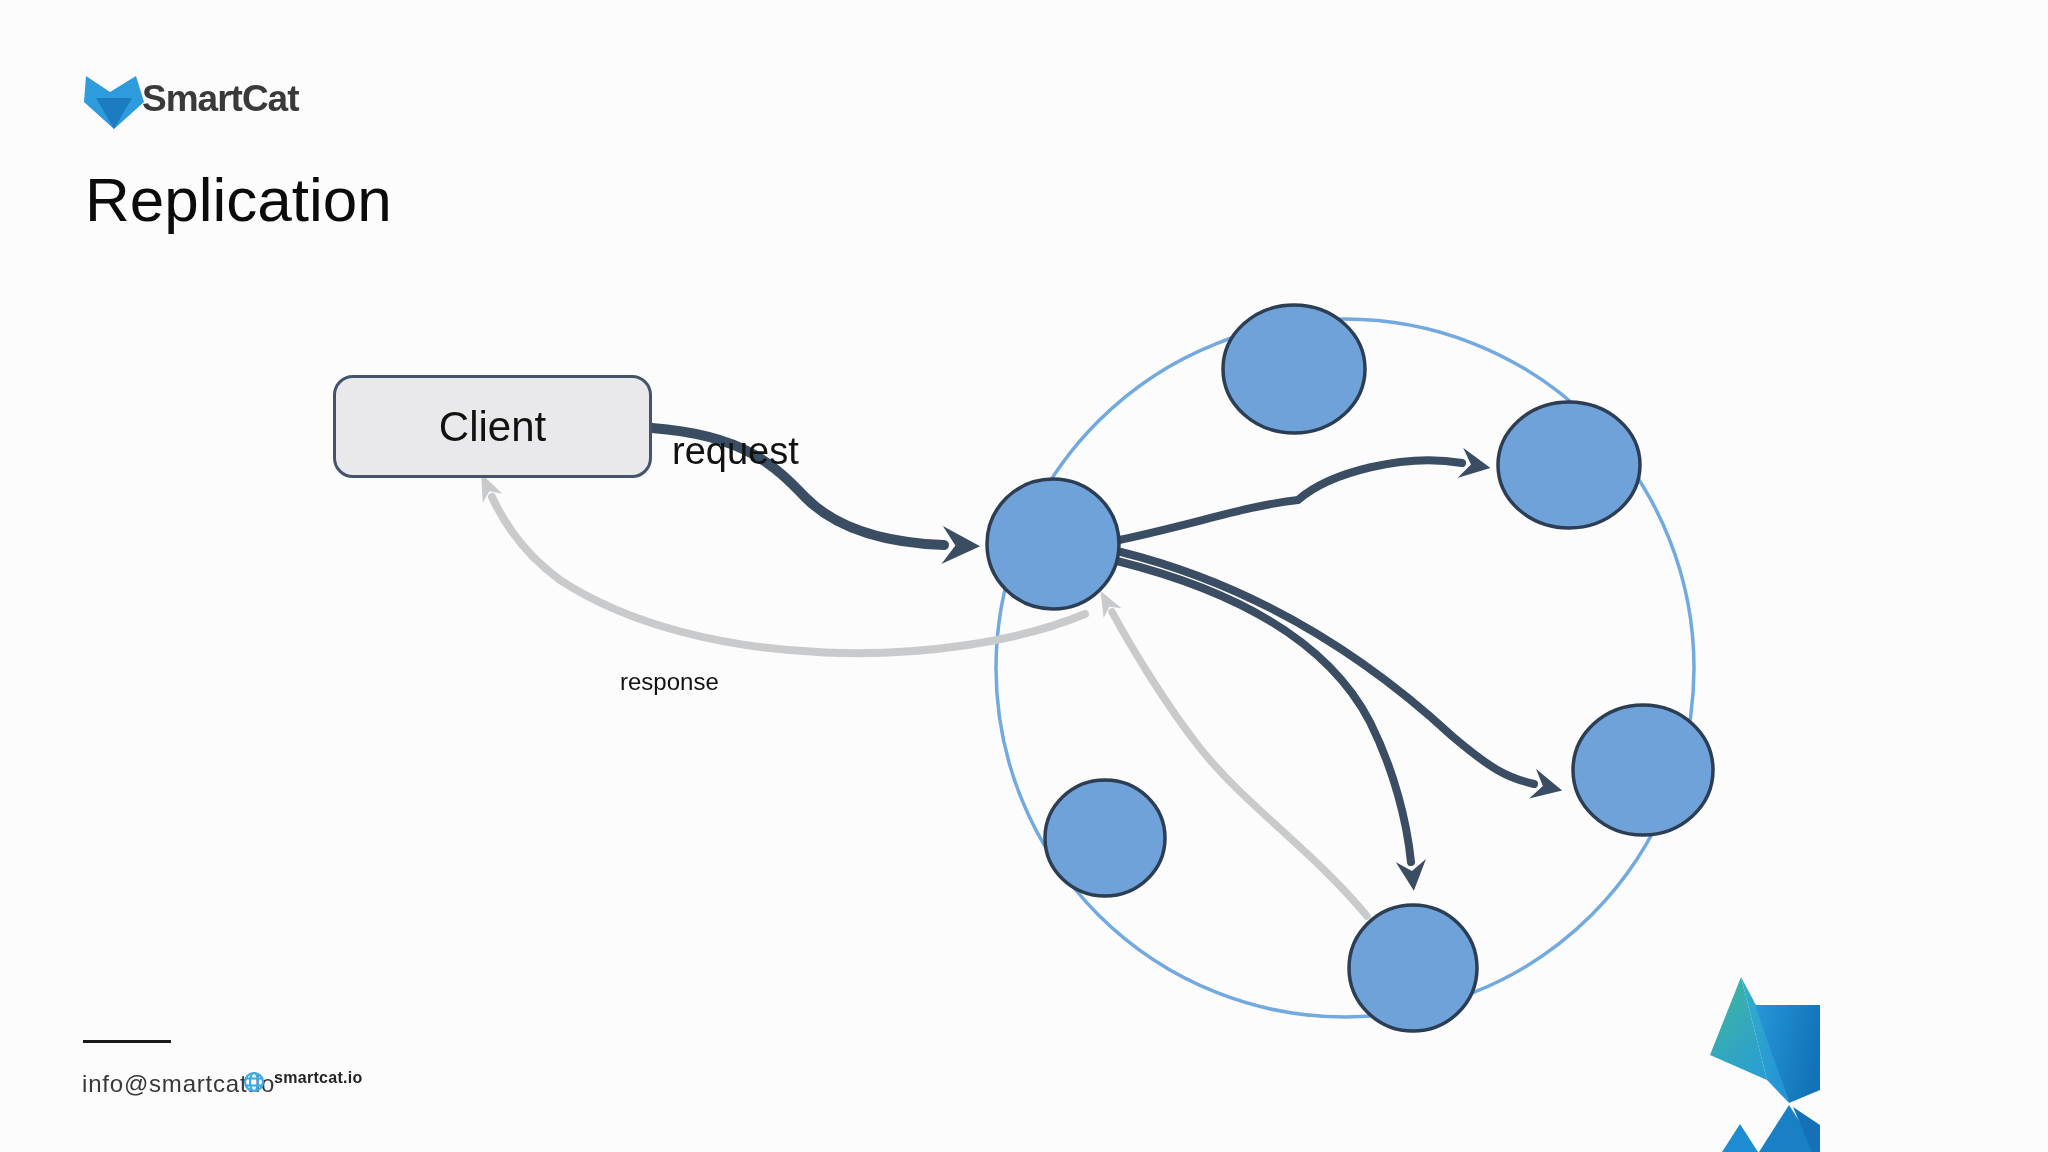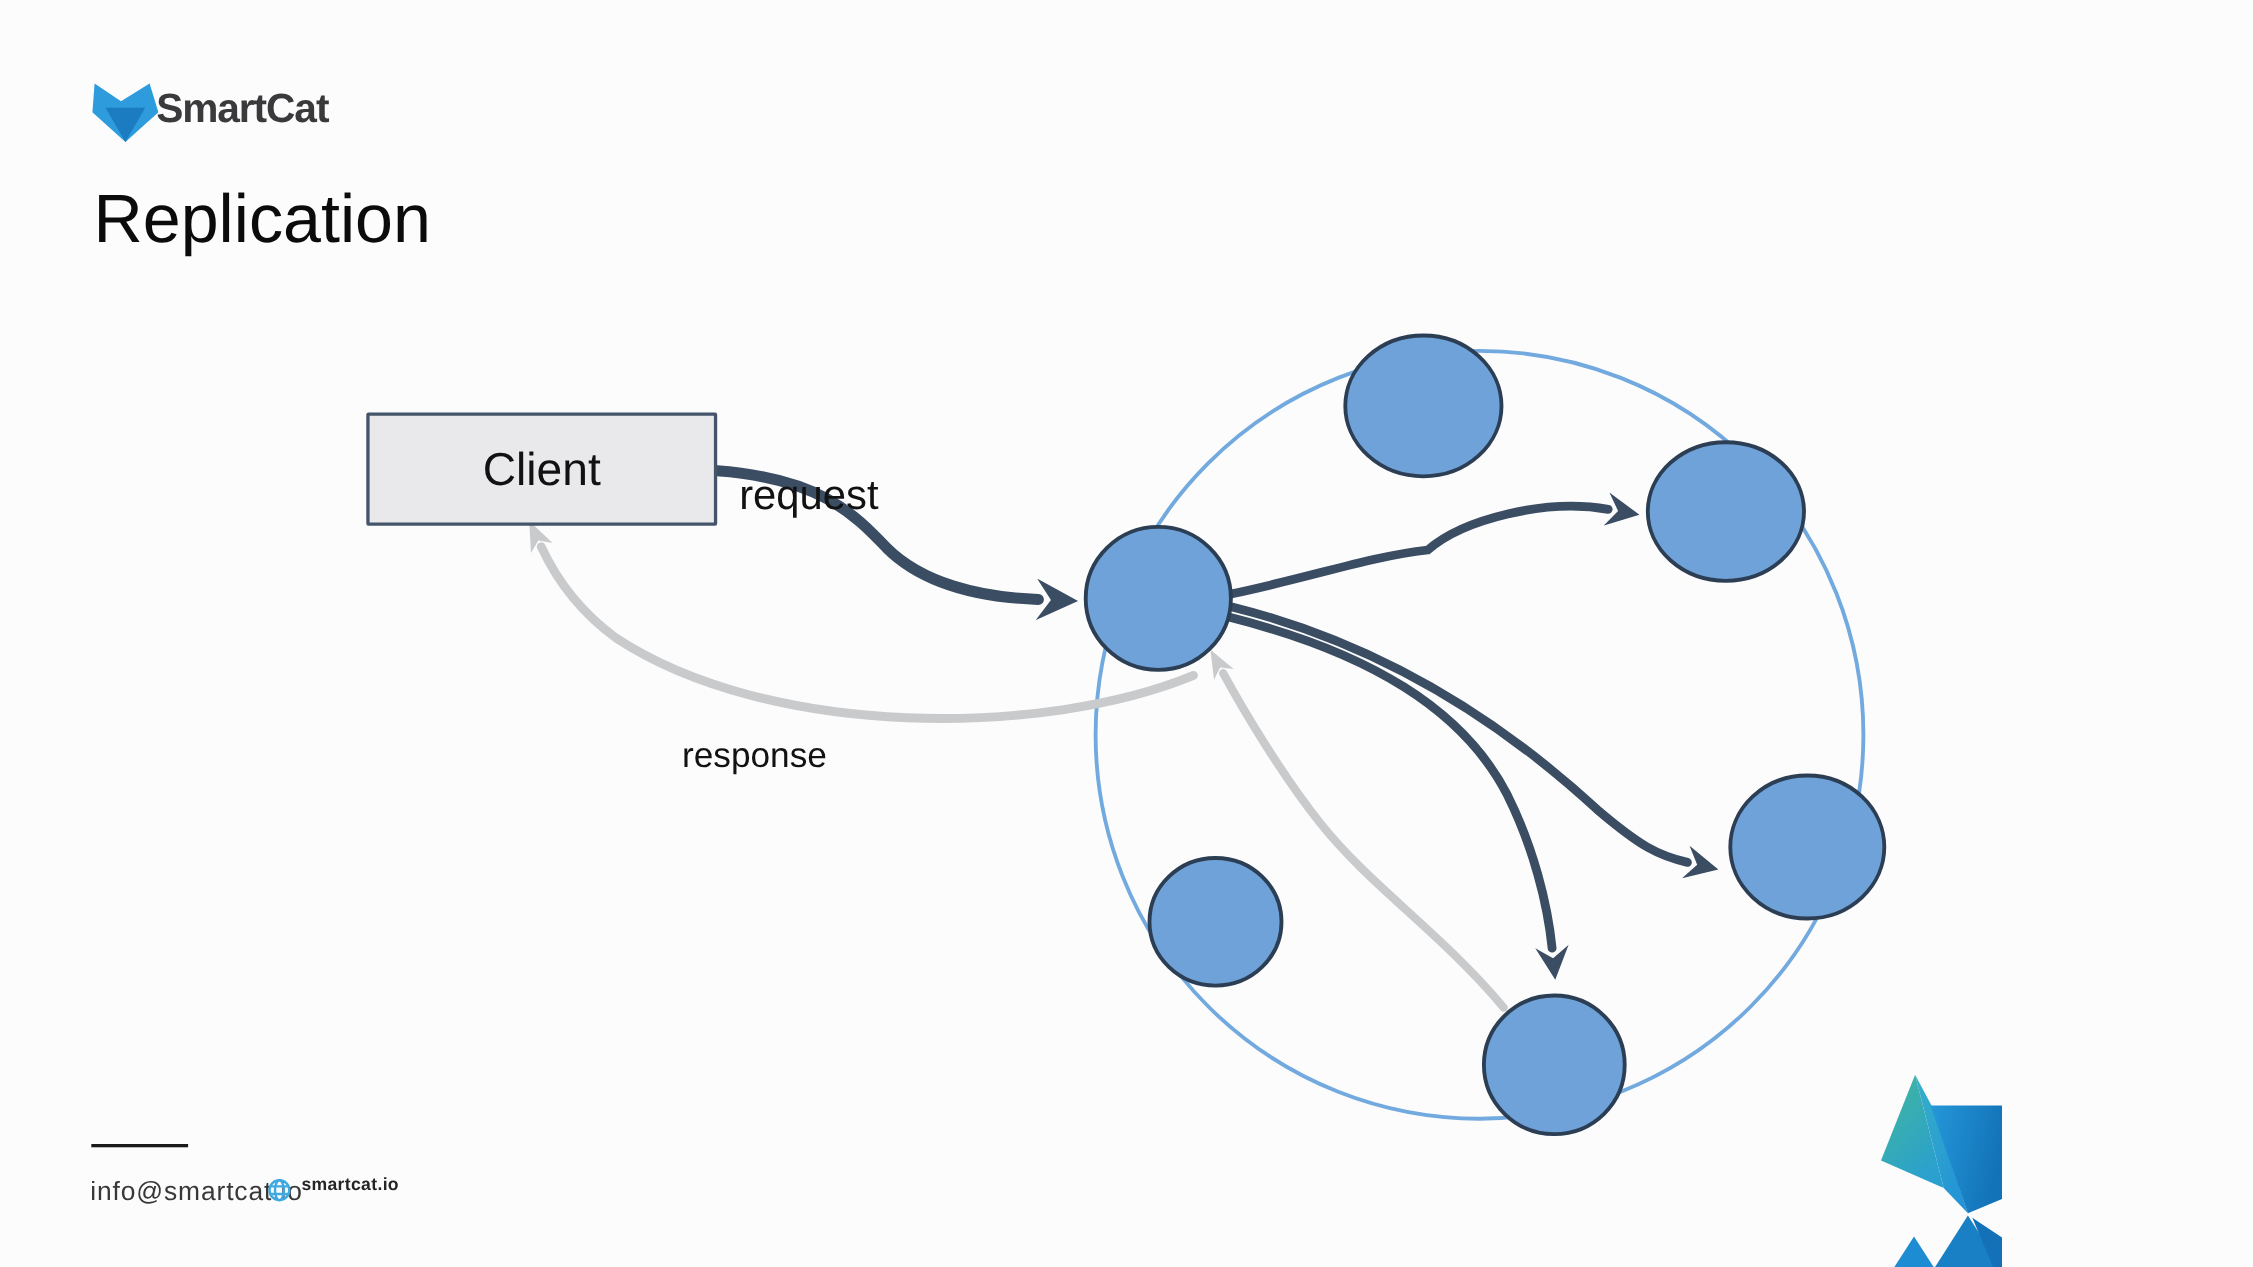--- a/index.html
+++ b/index.html
@@ -21,28 +21,28 @@
   
   .page-title{
     position:absolute;left:85px;top:164px;
     font-size:62px;color:#0b0b0b;letter-spacing:0px;
   }
 
   
   .diagram-svg{position:absolute;left:0;top:0;width:2048px;height:1152px;z-index:1;}
   .client-box{
     position:absolute;left:333px;top:375px;width:319px;height:103px;
-    background:#e9e9eb;border:3px solid #44546a;border-radius:2px;
+    background:#e9e9eb;border:3px solid #44546a;border-radius:20px;
     box-sizing:border-box;z-index:2;
     display:flex;align-items:center;justify-content:center;
     font-size:42px;color:#111;
   }
   .edge-label{position:absolute;z-index:3;color:#121212;}
   .label-request{left:672px;top:430px;font-size:38px;}
-  .label-response{left:620px;top:668px;font-size:32px;}
+  .label-response{left:620px;top:668px;font-size:24px;}
 
   .slide-annotation{
     position:absolute;left:212px;top:844px;z-index:3;
     font-size:46px;line-height:62px;color:#0b0b0b;
   }
 
   
   .footer-rule{position:absolute;left:83px;top:1040px;width:88px;height:3px;background:#1a1a1a;}
   .footer-email{
     position:absolute;left:82px;top:1070px;

